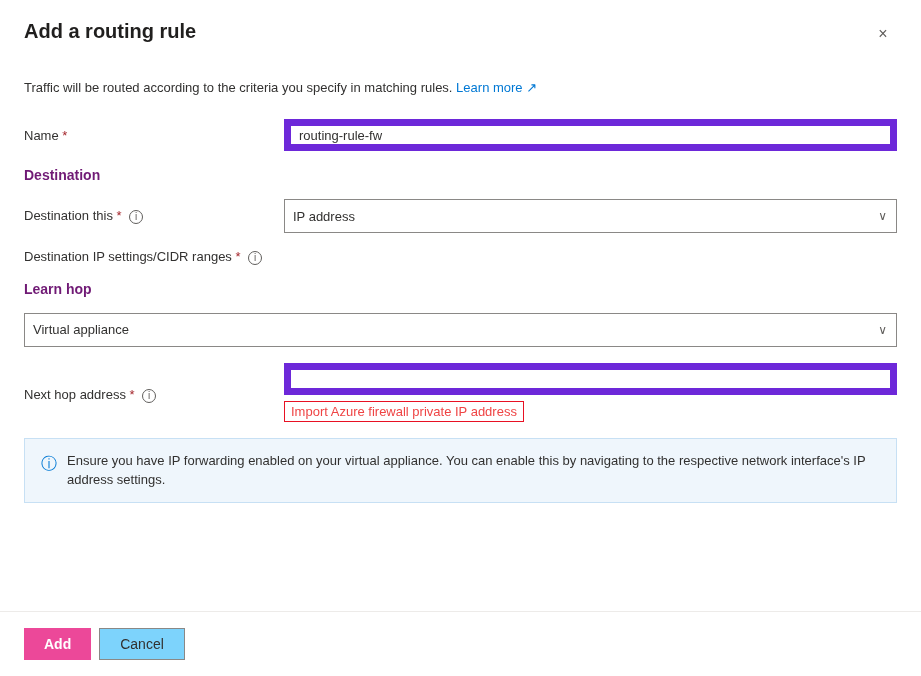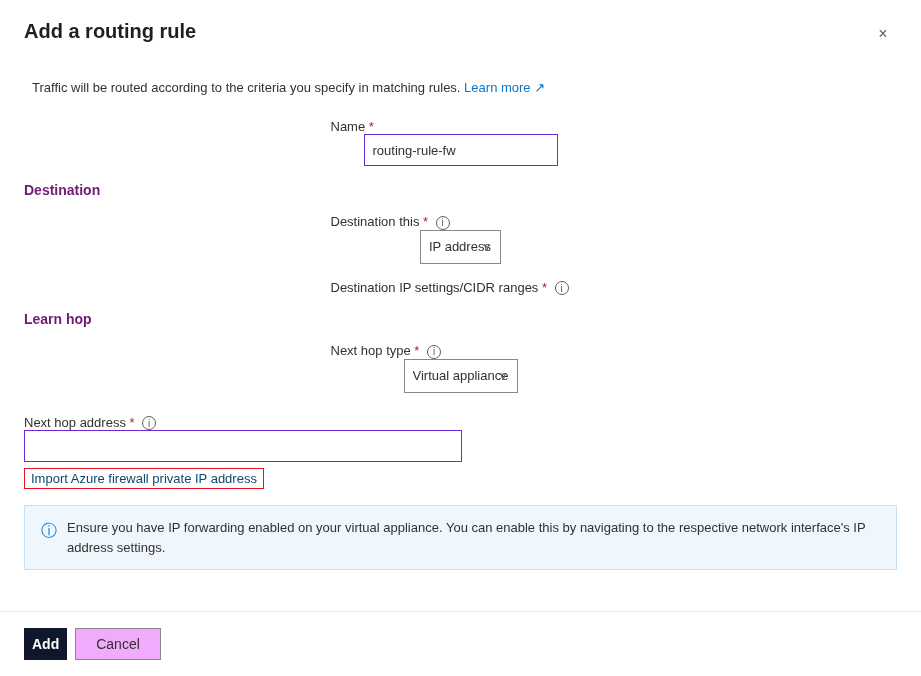--- a/index.html
+++ b/index.html
@@ -58,54 +58,52 @@
     .dialog-content {
       padding: 8px 24px 24px 24px;
       flex: 1;
     }
 
     .info-text {
       font-size: 13px;
       color: #323130;
       margin-bottom: 24px;
       margin-top: 8px;
-      margin-left: 8px;
     }
 
     .info-text a {
       color: #0078d4;
       text-decoration: none;
     }
 
     .form-row {
       display: flex;
       align-items: center;
       margin-bottom: 16px;
-      flex-direction: column;
     }
 
     .form-label {
       font-size: 13px;
       color: #323130;
       width: 260px;
       flex-shrink: 0;
     }
 
     .form-label .required {
       color: #a4262c;
     }
 
     .form-control-wrapper {
       flex: 1;
     }
 
     .form-input {
       width: 100%;
       height: 32px;
-      border: 1px solid #6d28d9;
+      border: 7px solid #6d28d9;
       padding: 0 8px;
       font-size: 13px;
       color: #323130;
       background: #ffffff;
       outline: none;
     }
 
     .form-select {
       width: 100%;
       height: 34px;
@@ -154,21 +152,21 @@
       border-radius: 50%;
       border: 1px solid #605e5c;
       font-size: 10px;
       color: #605e5c;
       margin-left: 4px;
       cursor: help;
       vertical-align: middle;
     }
 
     .import-link {
-      color: #0c4a6e;
+      color: #ef4444;
       font-size: 13px;
       cursor: pointer;
       border: 1.5px solid #e81123;
       display: inline-block;
       padding: 2px 6px;
       text-decoration: none;
       margin-top: 6px;
     }
 
     .alert-box {
@@ -193,32 +191,32 @@
 
     .dialog-footer {
       padding: 16px 24px;
       border-top: 1px solid #edebe9;
       display: flex;
       gap: 8px;
       align-items: center;
     }
 
     .btn-primary {
-      background: #0f172a;
+      background: #ec4899;
       color: #ffffff;
       border: none;
-      padding: 6px 8px;
+      padding: 6px 20px;
       font-size: 14px;
       cursor: pointer;
       font-weight: 600;
       height: 32px;
     }
 
     .btn-secondary {
-      background: #f0abfc;
+      background: #7dd3fc;
       color: #323130;
       border: 1px solid #8a8886;
       padding: 6px 20px;
       font-size: 14px;
       cursor: pointer;
       height: 32px;
     }
   </style>
 </head>
 <body>
@@ -267,34 +265,30 @@
     <div class="form-row">
       <label class="form-label">
         <span>Destination IP settings/CIDR ranges</span> <span class="required">*</span>
         <span class="info-icon">i</span>
       </label>
     </div>
 
     <div class="section-heading">Learn hop</div>
 
     <div class="form-row">
-      <label class="form-label">
-        <span>Next hop type</span> <span class="required">*</span>
-        <span class="info-icon">i</span>
-      </label>
       <div class="form-control-wrapper">
         <div class="select-wrapper">
           <select class="form-select">
             <option>Virtual appliance</option>
           </select>
         </div>
       </div>
     </div>
 
-    <div class="form-row" style="align-items: flex-start;">
+    <div class="form-row" style="align-items: center;">
       <label class="form-label" style="padding-top: 6px;">
         <span>Next hop address</span> <span class="required">*</span>
         <span class="info-icon">i</span>
       </label>
       <div class="form-control-wrapper">
         <input type="text" class="form-input" value="" style="">
         <a href="#" class="import-link">
           <span>Import Azure firewall private IP address</span>
         </a>
       </div>

